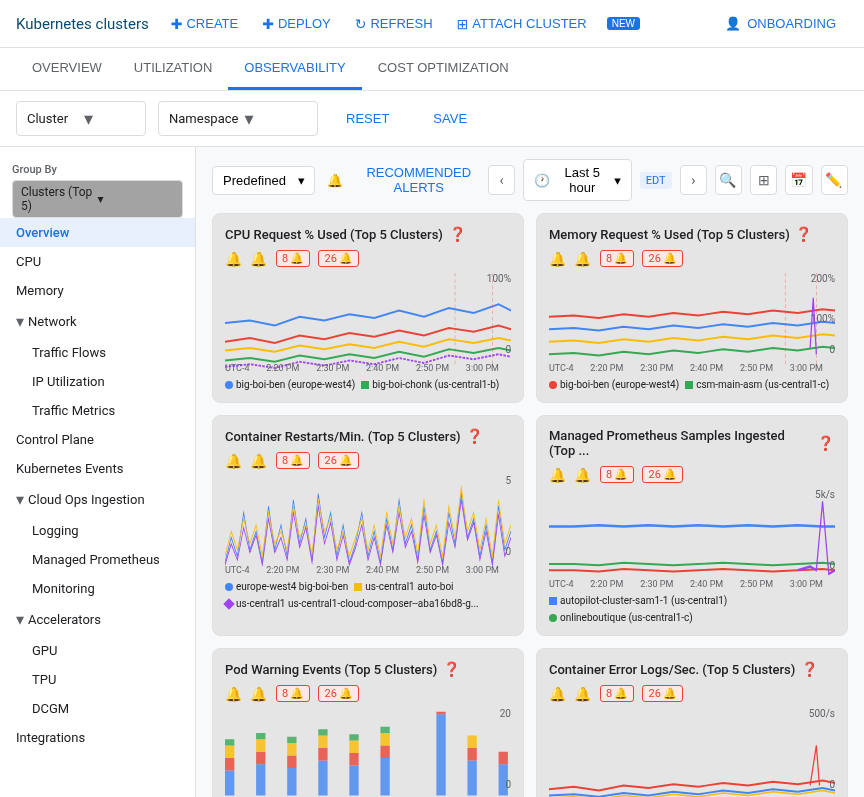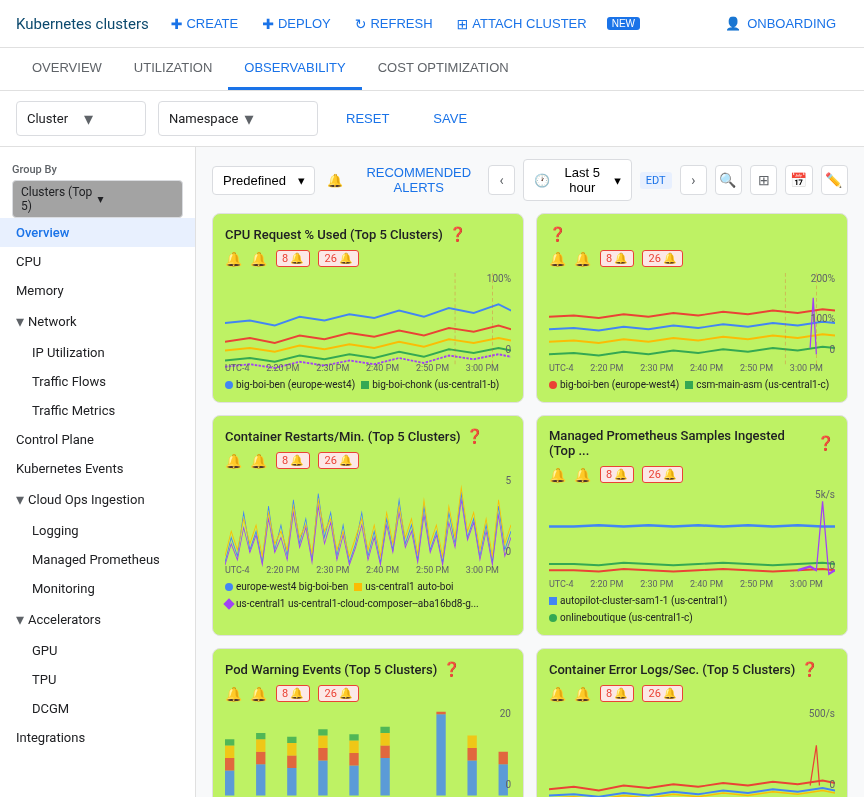--- a/index.html
+++ b/index.html
@@ -48,21 +48,21 @@
     .predefined-btn { display: flex; align-items: center; gap: 12px; padding: 6px 10px; border: 1px solid #dadce0; border-radius: 4px; background: #fff; cursor: pointer; font-size: 13px; }
     .recommended-btn { display: flex; align-items: center; gap: 6px; color: #1a73e8; font-size: 13px; font-weight: 500; cursor: pointer; border: none; background: none; }
     .recommended-icon { color: #fbbc04; }
     .content-right { display: flex; align-items: center; gap: 8px; }
     .time-btn { display: flex; align-items: center; gap: 4px; padding: 5px 10px; border: 1px solid #dadce0; border-radius: 4px; background: #fff; cursor: pointer; font-size: 13px; }
     .edt-badge { background: #e8f0fe; color: #1a73e8; font-size: 11px; padding: 2px 6px; border-radius: 3px; }
     .icon-btn { width: 30px; height: 30px; display: flex; align-items: center; justify-content: center; border: 1px solid #dadce0; border-radius: 4px; background: #fff; cursor: pointer; font-size: 14px; color: #5f6368; }
 
     
     .charts-grid { display: grid; grid-template-columns: 1fr 1fr; gap: 12px; }
-    .chart-card { background: #bef264; border: 1px solid #e0e0e0; border-radius: 8px; padding: 12px; }
+    .chart-card { background: #e5e5e5; border: 1px solid #e0e0e0; border-radius: 8px; padding: 12px; }
     .chart-title { font-size: 13px; font-weight: 500; color: #202124; margin-bottom: 8px; display: flex; align-items: center; gap: 6px; }
     .chart-title .help-icon { color: #5f6368; font-size: 14px; }
     .chart-alerts { display: flex; align-items: center; gap: 8px; margin-bottom: 6px; flex-wrap: wrap; }
     .alert-bell { display: flex; align-items: center; gap: 3px; font-size: 11px; }
     .bell-icon { color: #ea4335; font-size: 14px; }
     .alert-num { display: flex; align-items: center; gap: 2px; font-size: 11px; color: #202124; border: 1px solid #dadce0; border-radius: 3px; padding: 1px 5px; }
     .alert-num.red { background: #fce8e6; border-color: #ea4335; color: #ea4335; }
     .chart-area { height: 100px; position: relative; overflow: hidden; }
     .chart-ymax { position: absolute; right: 0; top: 0; font-size: 10px; color: #5f6368; }
     .chart-y0 { position: absolute; right: 0; bottom: 18px; font-size: 10px; color: #5f6368; }
@@ -142,22 +142,22 @@
     </div>
 
     <div class="sidebar-item active">Overview</div>
     <div class="sidebar-item">CPU</div>
     <div class="sidebar-item">Memory</div>
 
     <div class="sidebar-expand">
       <span class="expand-icon">▾</span>
       Network
     </div>
+    <div class="sidebar-item indent1">Traffic Flows</div>
     <div class="sidebar-item indent1">IP Utilization</div>
-    <div class="sidebar-item indent1">Traffic Flows</div>
     <div class="sidebar-item indent1">Traffic Metrics</div>
 
     <div class="sidebar-item">Control Plane</div>
     <div class="sidebar-item">Kubernetes Events</div>
 
     <div class="sidebar-expand">
       <span class="expand-icon">▾</span>
       Cloud Ops Ingestion
     </div>
     <div class="sidebar-item indent1">Logging</div>
@@ -250,20 +250,21 @@
           </div>
           <div class="legend-item">
             <span class="legend-square" style="background:#34a853;"></span>
             <span>big-boi-chonk (us-central1-b)</span>
           </div>
         </div>
       </div>
 
       <div class="chart-card">
         <div class="chart-title">
+          <span>Memory Request % Used (Top 5 Clusters)</span>
           <span class="help-icon">❓</span>
         </div>
         <div class="chart-alerts">
           <span class="alert-bell">
               <span class="bell-icon">🔔</span>
             </span>
           <span class="alert-bell">
               <span class="bell-icon">🔔</span>
             </span>
           <span class="alert-num red">8 🔔</span>

